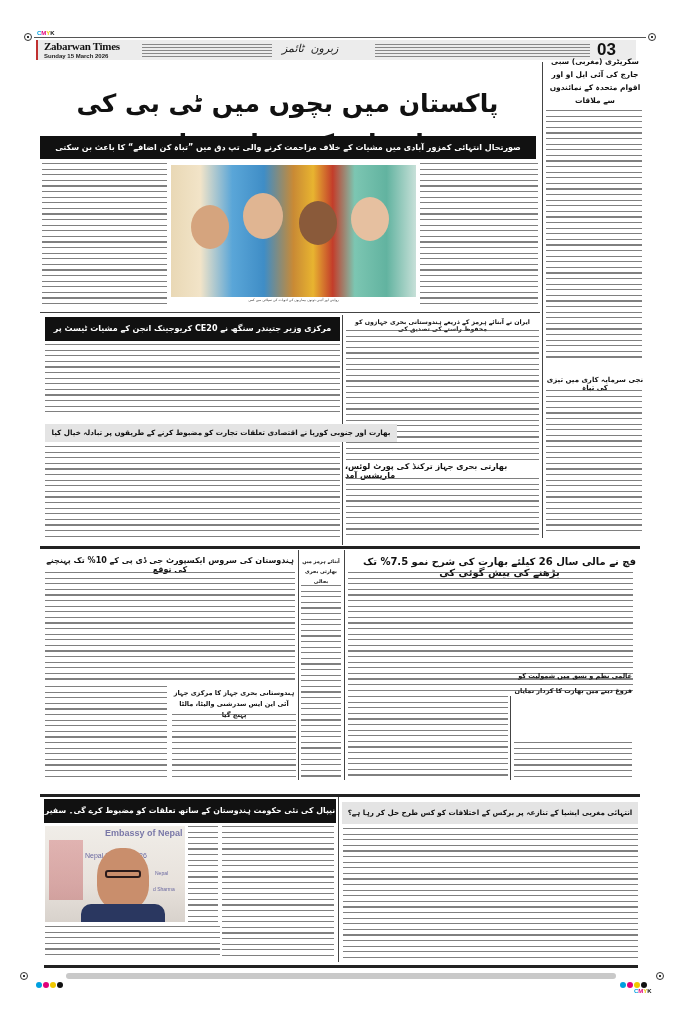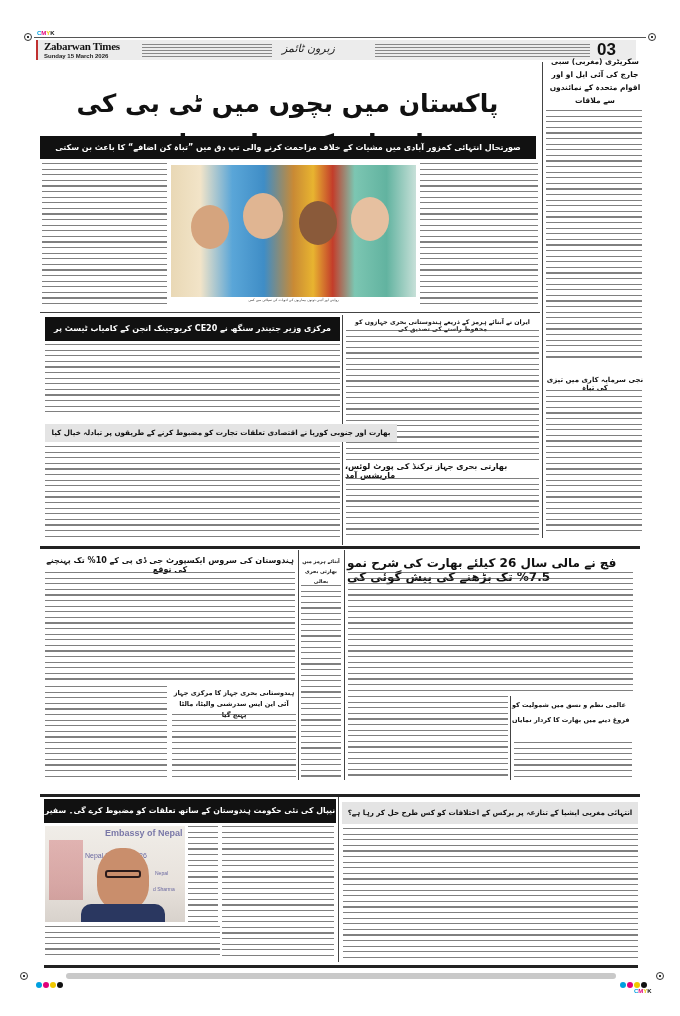--- a/index.html
+++ b/index.html
@@ -7,21 +7,21 @@
   body{position:relative;font-family:"DejaVu Sans",sans-serif;color:#111}
   .abs{position:absolute}
   .cmyk{font-family:"Liberation Sans",sans-serif;font-weight:bold;font-size:6px;letter-spacing:0}
   .cmyk .c{color:#00a0e0}.cmyk .m{color:#e0007a}.cmyk .y{color:#f0c800}.cmyk .k{color:#111}
   .reg{width:8px;height:8px;border-radius:50%;border:1px solid #333;background:radial-gradient(circle,#333 30%,#fff 35%)}
   .topline{height:1px;background:#555}
   .masthead{background:#ececec;border-left:2px solid #c03030}
   .en-title{font-family:Liberation Serif, serif;font-weight:bold;font-size:11px;letter-spacing:-0.3px;color:#111}
   .en-date{font-family:"Liberation Sans",sans-serif;font-weight:bold;font-size:6px;color:#222}
   .rules{background:repeating-linear-gradient(to bottom,#888 0 1px,transparent 1px 3px)}
-  .ur-logo{font-family:Liberation Sans, sans-serif;font-size:11px;font-style:italic;color:#222}
+  .ur-logo{font-family:Liberation Mono, monospace;font-size:11px;font-style:italic;color:#222}
   .pageno{font-family:"Liberation Sans",sans-serif;font-weight:bold;font-size:17px;color:#111}
   .ur{direction:rtl;text-align:right;font-family:"DejaVu Sans",sans-serif}
   .headline{font-weight:bold;color:#111;text-align:center;direction:rtl}
   .black-bar{background:#111;color:#fff;text-align:center;direction:rtl;font-weight:bold}
   .grey-bar{background:#e4e4e4;text-align:center;direction:rtl;font-weight:bold}
   .fill{background:repeating-linear-gradient(to bottom,#555 0 1.2px,transparent 1.2px 5.6px);opacity:.75}
   .vline{width:1px;background:#444}
   .hline{height:1px;background:#444}
   .thick{height:3px;background:#222}
   .photo1{background:linear-gradient(90deg,#e9d8b5 0%,#f2e4c8 12%,#5aa6d8 25%,#3f8dc6 38%,#c98a35 50%,#e8b430 58%,#c33d2a 66%,#7cc6b2 75%,#62b3a0 88%,#c7e0d8 100%);overflow:hidden}
@@ -64,21 +64,21 @@
   <div class="face" style="left:20px;top:40px;width:38px;height:44px"></div>
   <div class="face" style="left:72px;top:28px;width:40px;height:46px;background:#e0b592"></div>
   <div class="face" style="left:128px;top:36px;width:38px;height:44px;background:#8a5a3a"></div>
   <div class="face" style="left:180px;top:32px;width:38px;height:44px;background:#e6c0a0"></div>
 </div>
 <div class="abs caption" style="left:171px;top:298px;width:245px">روایتی اور آئینی دونوں بیماریوں کی ادویات کی سپلائی میں کمی</div>
 <div class="abs fill" style="left:420px;top:163px;width:118px;height:145px"></div>
 
 <div class="abs hline" style="left:40px;top:312px;width:500px"></div>
 
-<div class="abs black-bar" style="left:45px;top:317px;width:295px;height:24px;font-size:8px;line-height:24px">مرکزی وزیر جتیندر سنگھ نے CE20 کریوجینک انجن کے کامیاب ٹیسٹ پر اسرو کو مبارکباد دی</div>
+<div class="abs black-bar" style="left:45px;top:317px;width:295px;height:24px;font-size:8px;line-height:24px">مرکزی وزیر جتیندر سنگھ نے CE20 کریوجینک انجن کے مشیات ٹیسٹ پر اسرو کو مبارکباد دی</div>
 <div class="abs fill" style="left:45px;top:344px;width:295px;height:72px"></div>
 
 <div class="abs vline" style="left:342px;top:315px;height:230px"></div>
 
 <div class="abs ur headline" style="left:345px;top:318px;width:195px;font-size:6.2px">ایران نے آبنائے ہرمز کے ذریعے ہندوستانی بحری جہازوں کو محفوظ راستے کی تصدیق کی</div>
 <div class="abs fill" style="left:346px;top:330px;width:193px;height:130px"></div>
 
 <div class="abs grey-bar" style="left:45px;top:424px;width:352px;height:18px;font-size:7.2px;line-height:18px">بھارت اور جنوبی کوریا نے اقتصادی تعلقات تجارت کو مضبوط کرنے کے طریقوں پر تبادلہ خیال کیا</div>
 <div class="abs fill" style="left:45px;top:446px;width:295px;height:92px"></div>
 
@@ -90,30 +90,30 @@
 <div class="abs ur headline" style="left:45px;top:556px;width:250px;font-size:8px;text-align:center">ہندوستان کی سروس ایکسپورٹ جی ڈی پی کے 10% تک پہنچنے کی توقع</div>
 <div class="abs fill" style="left:45px;top:572px;width:250px;height:108px"></div>
 
 <div class="abs vline" style="left:298px;top:550px;height:230px"></div>
 
 <div class="abs ur headline" style="left:300px;top:556px;width:42px;font-size:5px;line-height:10px">آبنائے ہرمز میں بھارتی بحری بحالی</div>
 <div class="abs fill" style="left:301px;top:585px;width:40px;height:195px"></div>
 
 <div class="abs vline" style="left:344px;top:550px;height:230px"></div>
 
-<div class="abs ur headline" style="left:347px;top:556px;width:285px;font-size:12px;text-align:left">فچ نے مالی سال 26 کیلئے بھارت کی شرح نمو 7.5% تک بڑھنے کی پیش گوئی کی</div>
+<div class="abs ur headline" style="left:357px;top:556px;width:285px;font-size:10px;text-align:center">فچ نے مالی سال 26 کیلئے بھارت کی شرح نمو 7.5% تک بڑھنے کی پیش گوئی کی</div>
 <div class="abs fill" style="left:348px;top:572px;width:285px;height:120px"></div>
 
 <div class="abs ur headline" style="left:172px;top:688px;width:124px;font-size:6.5px;line-height:11px;text-align:center">ہندوستانی بحری جہاز کا مرکزی جہاز آئی این ایس سدرشنی والیٹا، مالٹا پہنچ گیا</div>
 <div class="abs fill" style="left:172px;top:714px;width:124px;height:66px"></div>
 <div class="abs fill" style="left:45px;top:686px;width:122px;height:94px"></div>
 
 <div class="abs fill" style="left:348px;top:696px;width:160px;height:84px"></div>
 <div class="abs vline" style="left:510px;top:696px;height:84px"></div>
-<div class="abs ur headline" style="left:512px;top:698px;width:120px;font-size:6.5px;line-height:15px;text-align:left">عالمی نظم و نسق میں شمولیت کو فروغ دینے میں بھارت کا کردار نمایاں</div>
+<div class="abs ur headline" style="left:512px;top:669px;width:120px;font-size:6.5px;line-height:15px;text-align:right">عالمی نظم و نسق میں شمولیت کو فروغ دینے میں بھارت کا کردار نمایاں</div>
 <div class="abs fill" style="left:514px;top:742px;width:118px;height:38px"></div>
 
 <div class="abs thick" style="left:40px;top:794px;width:600px"></div>
 
 <div class="abs black-bar" style="left:44px;top:799px;width:292px;height:24px;font-size:7.8px;line-height:24px">نیپال کی نئی حکومت ہندوستان کے ساتھ تعلقات کو مضبوط کرے گی۔ سفیر شرما</div>
 <div class="abs photo2" style="left:45px;top:826px;width:140px;height:96px">
   <div class="abs" style="left:60px;top:2px;font-family:'Liberation Sans',sans-serif;font-weight:bold;font-size:9px;color:#7a78a8">Embassy of Nepal</div>
   <div class="abs" style="left:40px;top:26px;font-family:'Liberation Sans',sans-serif;font-size:7px;color:#6a68a0">Nepal Festival 2026</div>
   <div class="abs" style="left:110px;top:44px;font-family:'Liberation Sans',sans-serif;font-size:5px;color:#6a68a0">Nepal</div>
   <div class="abs" style="left:108px;top:60px;font-family:'Liberation Sans',sans-serif;font-size:5px;color:#6a68a0">d Sharma</div>

